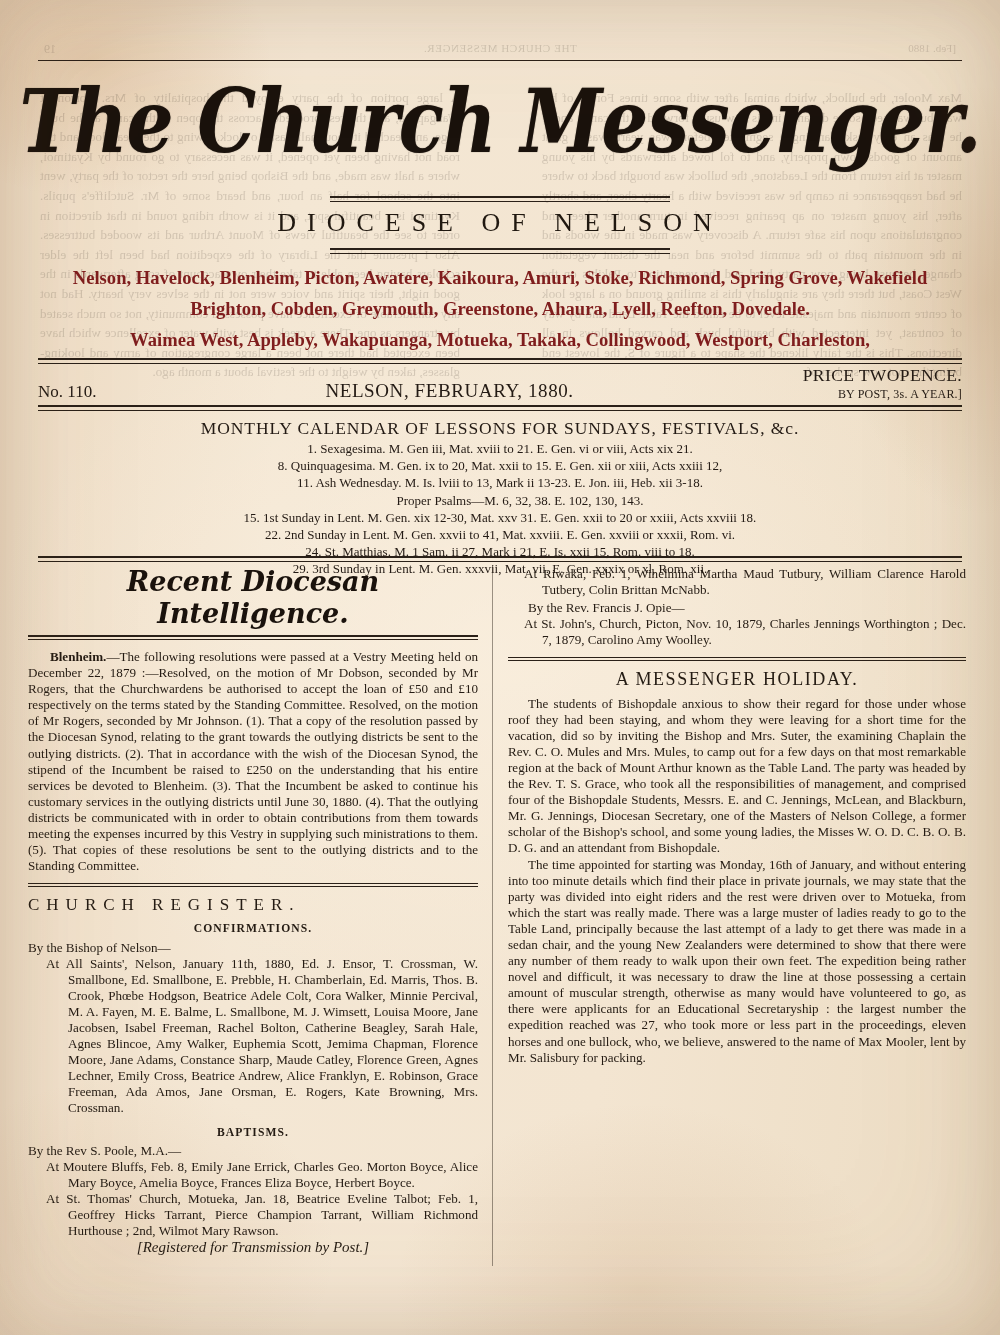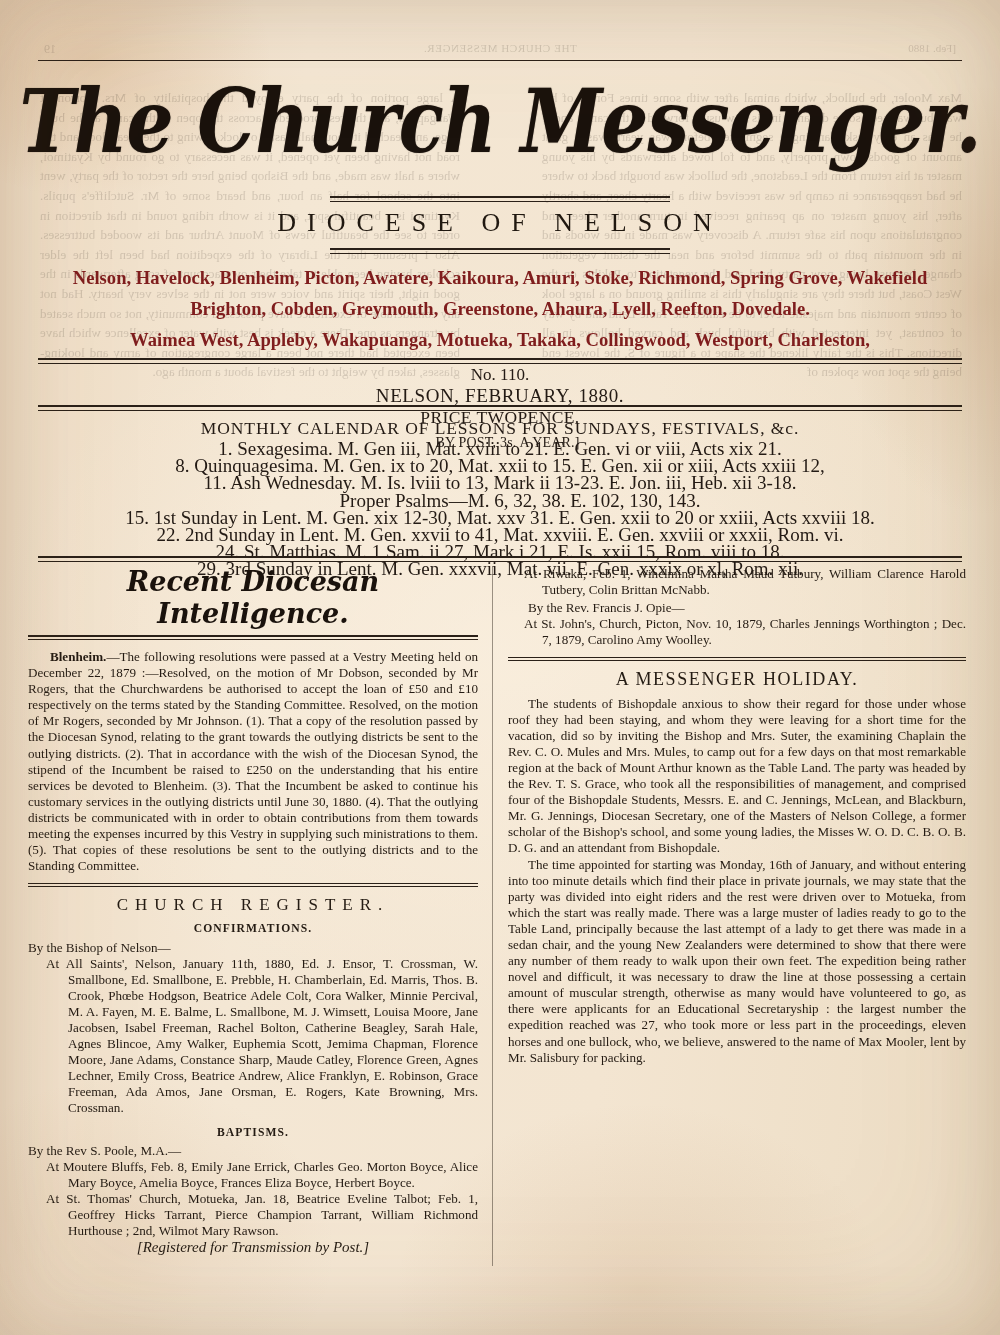--- a/index.html
+++ b/index.html
@@ -89,36 +89,36 @@
   .places{
     position:absolute;left:26px;right:26px;top:262px;
     text-align:center;
     font-family:"Liberation Serif", serif;
     font-weight:700;
     font-size:18.6px;line-height:31px;
     color:#7f1d1d;
   }
   .issueline{
     position:absolute;left:38px;right:38px;top:365px;
-    display:flex;align-items:center;justify-content:space-between;flex-direction:column;
+    display:flex;align-items:flex-end;justify-content:space-between;
   }
   .issue-no{font-size:17px;font-family:"Liberation Serif",serif;}
   .issue-city{font-size:19px;letter-spacing:.6px;}
   .issue-price{text-align:right;}
   .issue-price .p1{font-size:17.5px;letter-spacing:.4px;}
-  .issue-price .p2{font-size:14px;letter-spacing:.2px;margin-top:7px;}
+  .issue-price .p2{font-size:12px;letter-spacing:.2px;margin-top:1px;}
 
   
   .cal-title{
     position:absolute;left:0;right:0;top:418px;text-align:center;
     font-size:17.5px;letter-spacing:.9px;
   }
   .cal-body{
     position:absolute;left:120px;right:120px;top:440px;
-    font-size:19px;line-height:17.2px;
+    font-size:13px;line-height:17.2px;
     text-align:center;
   }
   .cal-body .ln{white-space:nowrap;}
   .cal-psalms{margin-left:40px;}
 
   
   .col{
     position:absolute;top:566px;
     font-size:13.1px;line-height:16.1px;
     text-align:justify;
@@ -147,21 +147,21 @@
   }
   .hr-dbl-short{
     border-top:1.6px solid #2a2018;
     border-bottom:.8px solid #2a2018;
     height:2px;
     margin:9px 0 10px 0;
   }
   .para{margin:0 0 1px 0;text-indent:22px;}
   .para b{font-weight:700;}
   .center-caps{
-    text-align:center;font-size:17px;letter-spacing:7px;margin:10px 0 2px 0;
+    text-align:left;font-size:17px;letter-spacing:7px;margin:10px 0 2px 0;
   }
   .subhead{
     text-align:center;font-size:11.6px;letter-spacing:1.1px;
     margin:8px 0 2px 0;font-variant:small-caps;font-weight:700;
   }
   .by{margin:2px 0 0 0;text-indent:0;}
   .entry{margin:0 0 0 0;padding-left:40px;text-indent:-22px;text-align:justify;}
   .registered{
     text-align:center;font-style:italic;font-size:15px;margin-top:0;
   }

